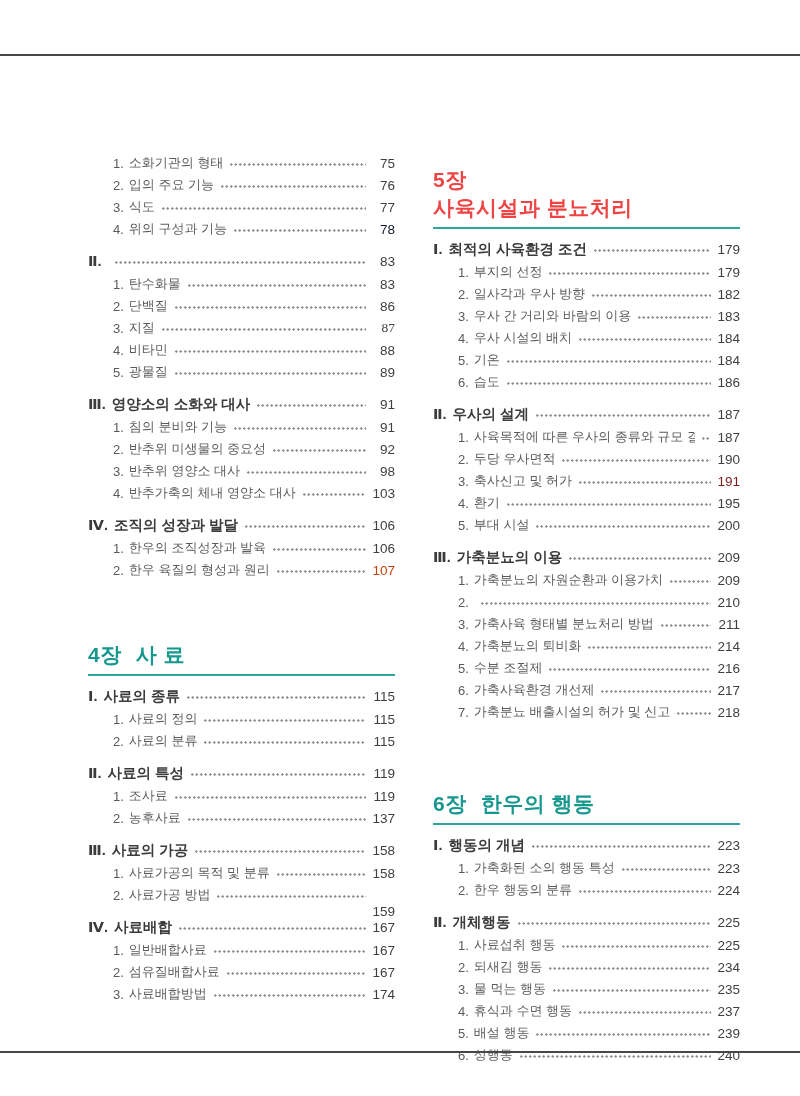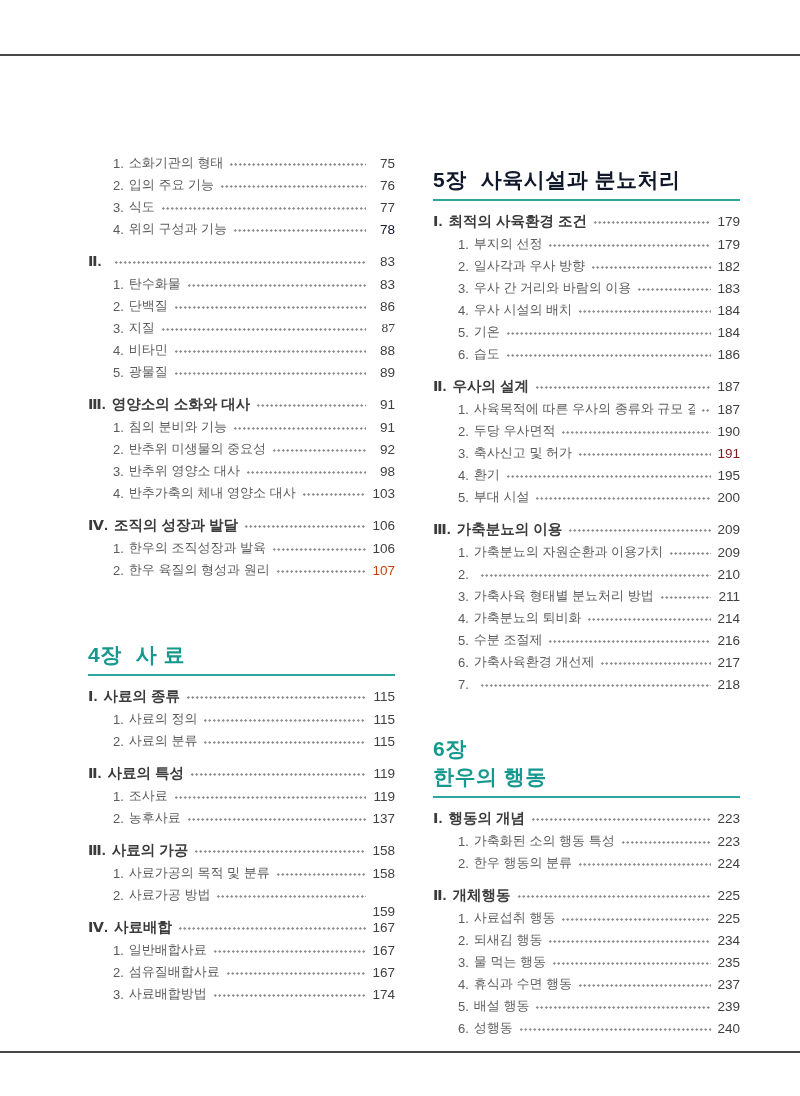--- a/index.html
+++ b/index.html
@@ -16,21 +16,21 @@
 
   .chapter{
     display:flex;align-items:baseline;
     font-size:21px;font-weight:bold;letter-spacing:0.5px;
     padding-bottom:5px;border-bottom:2px solid;
     margin-bottom:8px;
   }
   .chapter .chapter-num{margin-right:14px;}
   .col-left .chapter{margin-top:60px;}
   .col-right .chapter{margin-top:14px;}
-  .col-right .chapter:not(:first-child){margin-top:40px;flex-direction:column;}
+  .col-right .chapter:not(:first-child){margin-top:67px;}
 
   .row{display:flex;align-items:center;white-space:nowrap;}
   .section-row{
     height:24px;margin-top:9px;
     font-size:14.5px;font-weight:bold;
   }
   .section-row .no{margin-right:6px;}
   .chapter + .section-row{margin-top:2px;}
   .item-row{
     height:22px;padding-left:25px;
@@ -240,21 +240,21 @@
         <span class="pagenum" style="color: rgb(63, 63, 63);">167</span>
       </div>
       <div class="row item-row" style="color: rgb(91, 91, 91);">
         <span class="no">3.</span>
         <span class="title">사료배합방법</span>
         <span class="leader"></span>
         <span class="pagenum" style="color: rgb(63, 63, 63);">174</span>
       </div>
     </div>
   <div class="col col-right">
-      <div class="chapter" style="color: #0f172a; border-bottom-color: rgb(43, 167, 157);">
+      <div class="chapter" style="color: #ef4444; border-bottom-color: rgb(43, 167, 157); flex-direction: column;">
         <span class="chapter-num">5장</span>
         <span class="chapter-title">사육시설과 분뇨처리</span>
       </div>
       <div class="row section-row" style="color: rgb(59, 59, 59);">
         <span class="no">Ⅰ.</span>
         <span class="title">최적의 사육환경 조건</span>
         <span class="leader"></span>
         <span class="pagenum" style="color: rgb(63, 63, 63);">179</span>
       </div>
       <div class="row item-row" style="color: rgb(91, 91, 91);">
@@ -365,20 +365,21 @@
         <span class="pagenum" style="color: rgb(63, 63, 63);">216</span>
       </div>
       <div class="row item-row" style="color: rgb(91, 91, 91);">
         <span class="no">6.</span>
         <span class="title">가축사육환경 개선제</span>
         <span class="leader"></span>
         <span class="pagenum" style="color: rgb(63, 63, 63);">217</span>
       </div>
       <div class="row item-row" style="color: rgb(91, 91, 91);">
         <span class="no">7.</span>
+        <span class="title">가축분뇨 배출시설의 허가 및 신고</span>
         <span class="leader"></span>
         <span class="pagenum" style="color: rgb(63, 63, 63);">218</span>
       </div>
       <div class="chapter" style="color: rgb(23, 152, 142); border-bottom-color: rgb(43, 167, 157);">
         <span class="chapter-num">6장</span>
         <span class="chapter-title">한우의 행동</span>
       </div>
       <div class="row section-row" style="color: rgb(59, 59, 59);">
         <span class="no">Ⅰ.</span>
         <span class="title">행동의 개념</span>

